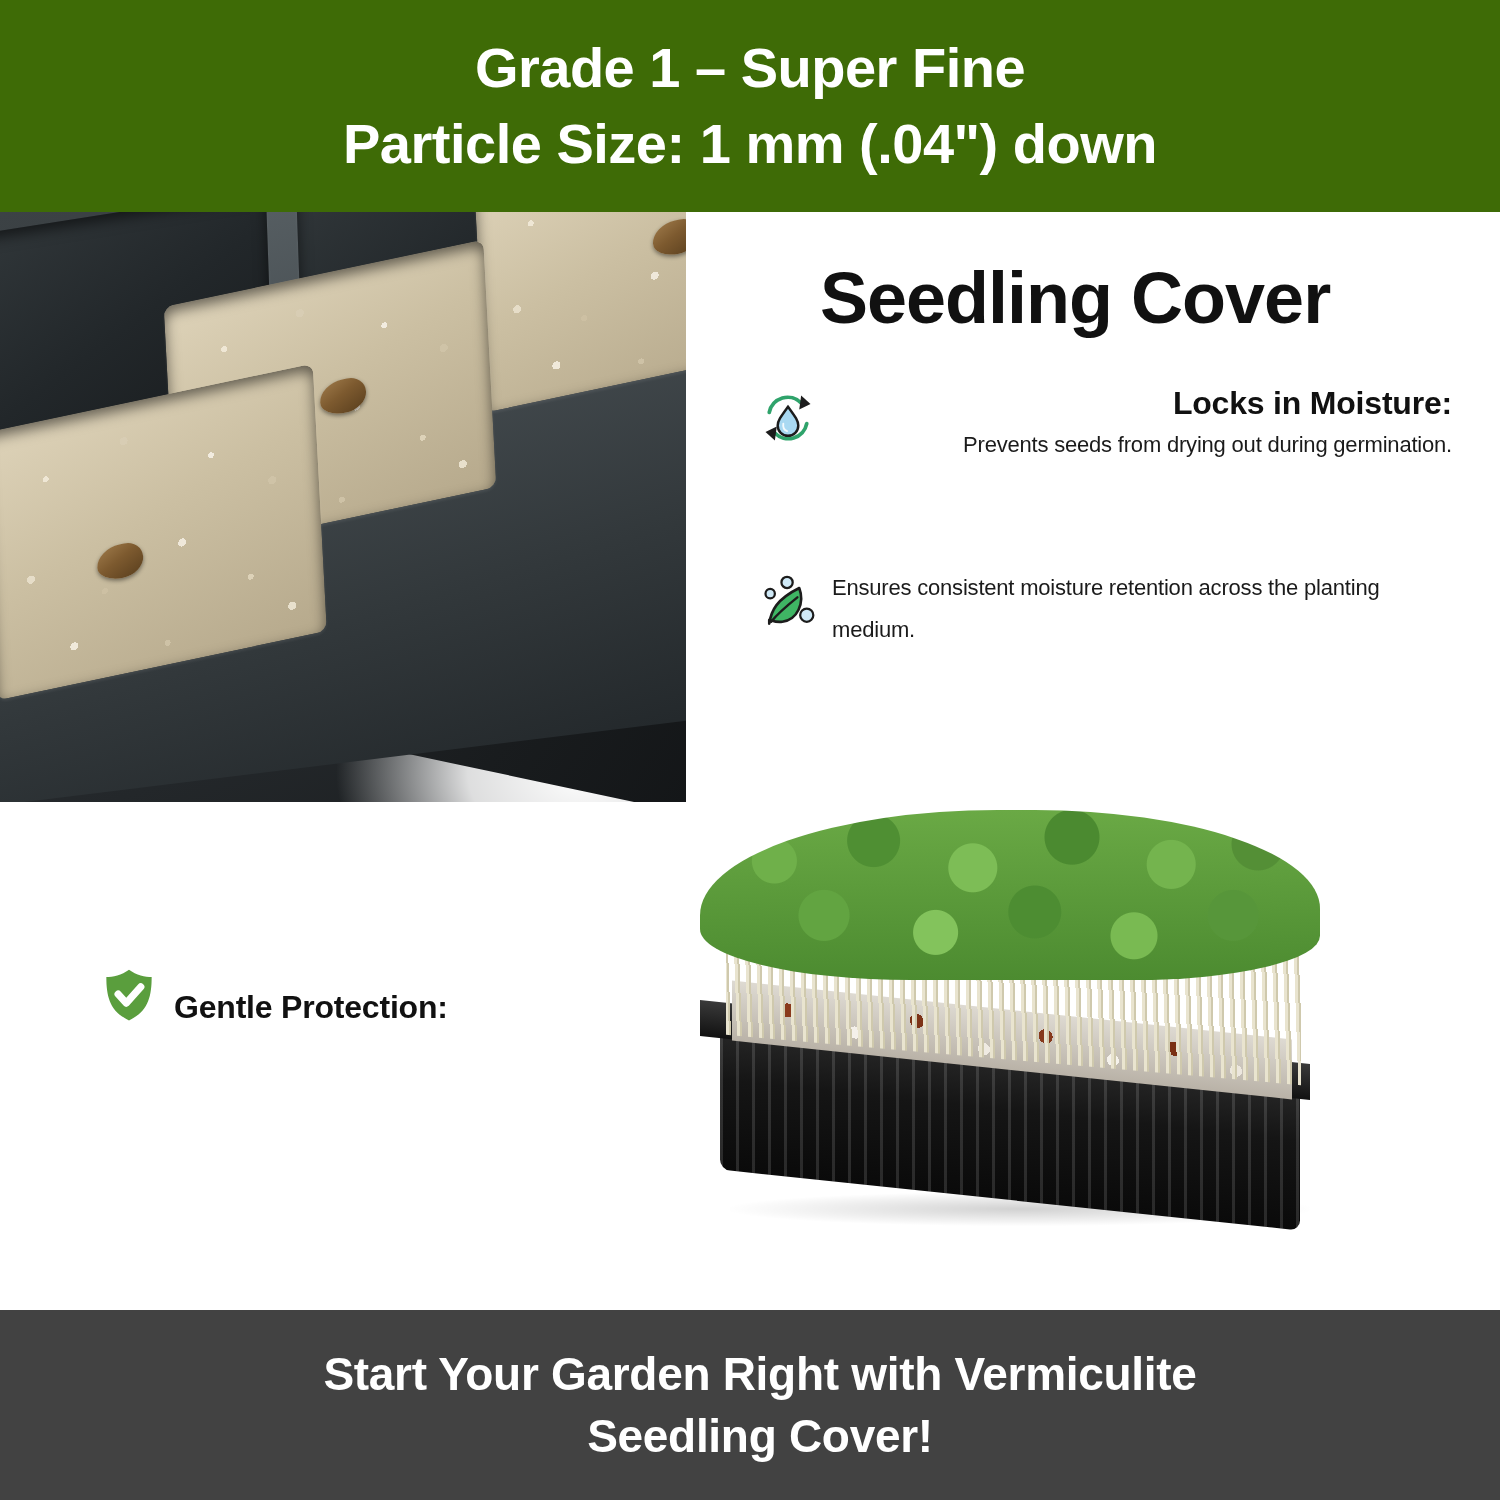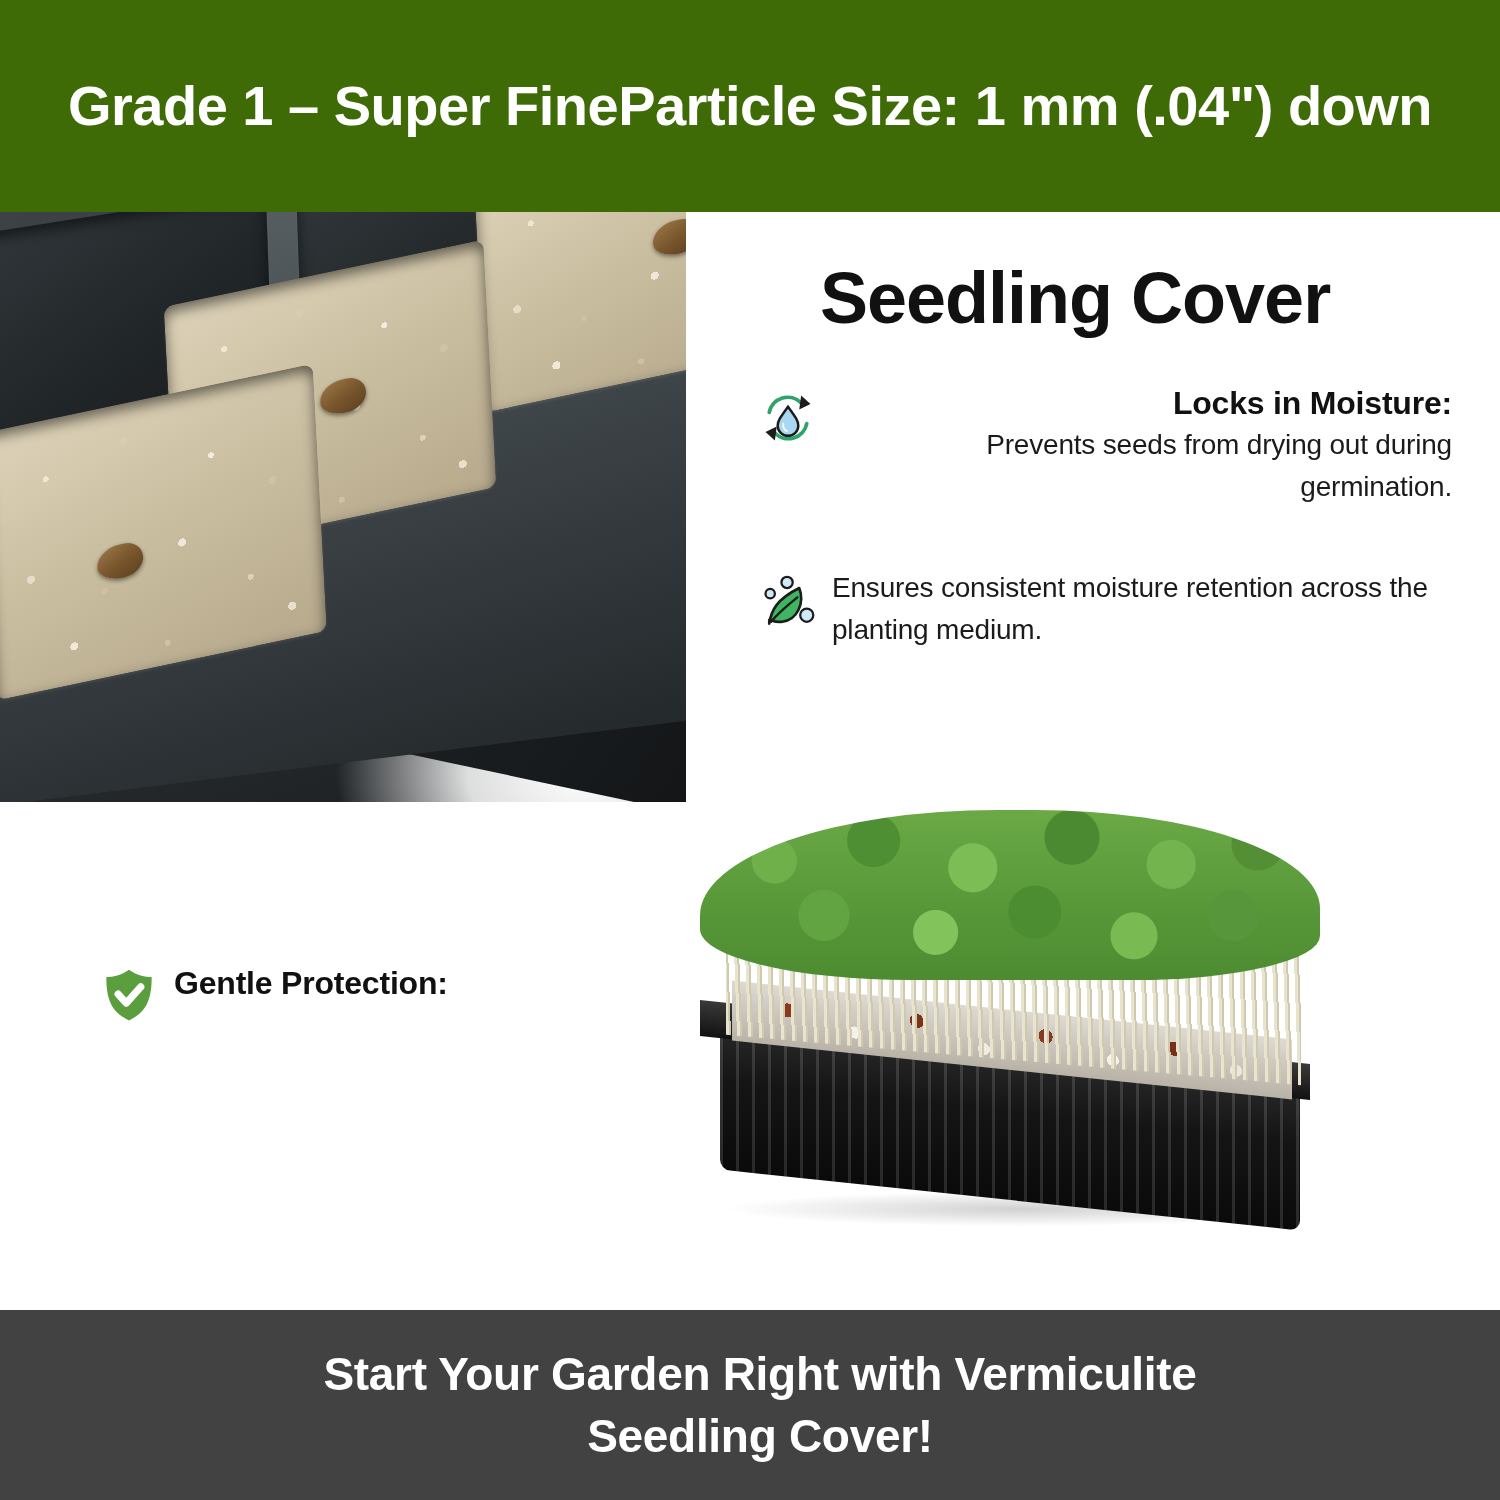--- a/index.html
+++ b/index.html
@@ -8,21 +8,21 @@
     background:#ffffff;
     font-family:"Liberation Sans", sans-serif;
     overflow:hidden;
   }
   .page { position:relative; width:1500px; height:1500px; background:#fff; }
 
   
   .header-band {
     position:absolute; left:0; top:0; width:1500px; height:212px;
     background:#3e6b06;
-    display:flex; 
+    display:flex; flex-direction:column;
     align-items:center; justify-content:center;
   }
   .header-line {
     color:#ffffff;
     font-weight:bold;
     font-size:56px;
     line-height:76px;
     letter-spacing:-0.5px;
     text-align:center;
     white-space:nowrap;
@@ -104,29 +104,29 @@
   }
   .feature .ficon {
     width:60px; flex:0 0 60px; margin-right:14px; margin-top:6px;
   }
   .feature .ftext { width:620px; }
   .f-head {
     font-size:32px; font-weight:bold; color:#111111;
     line-height:42px; letter-spacing:-0.2px;
   }
   .f-body {
-    font-size:28px; font-weight:400; color:#1b1b1b;
+    font-size:22px; font-weight:400; color:#1b1b1b;
     line-height:42px; letter-spacing:-0.2px;
   }
   #feature-moisture { left:58px; top:170px;text-align:right; }
   #feature-hydration { left:58px; top:355px; }
 
   
   #feature-protection {
-    position:absolute; left:100px; top:962px; display:flex; align-items:flex-start;
+    position:absolute; left:100px; top:962px; display:flex; align-items:flex-end;
   }
   #feature-protection .ficon { width:58px; flex:0 0 58px; margin-right:16px; margin-top:4px; }
   #feature-protection .ftext { width:420px; }
 
   
   .greens-photo {
     position:absolute; left:660px; top:800px; width:700px; height:500px;
   }
   .greens-tray {
     position:absolute; left:60px; top:250px; width:580px; height:150px;

